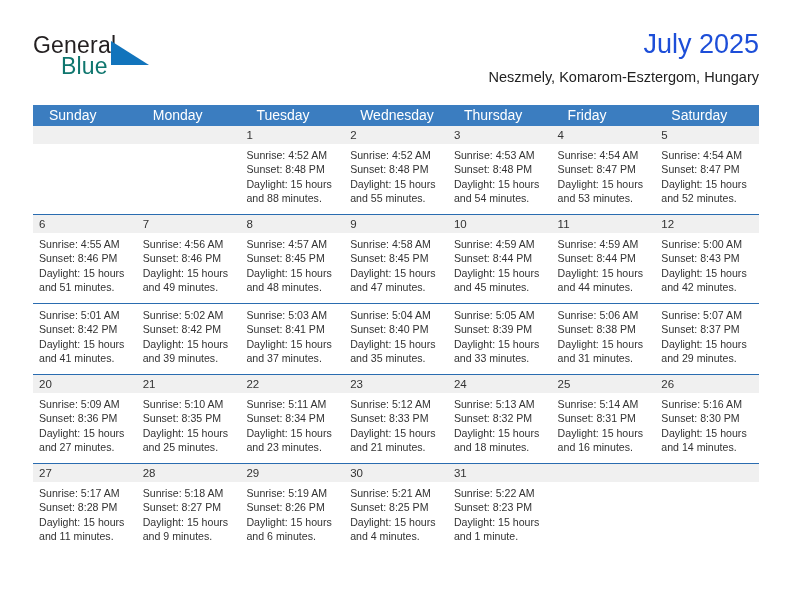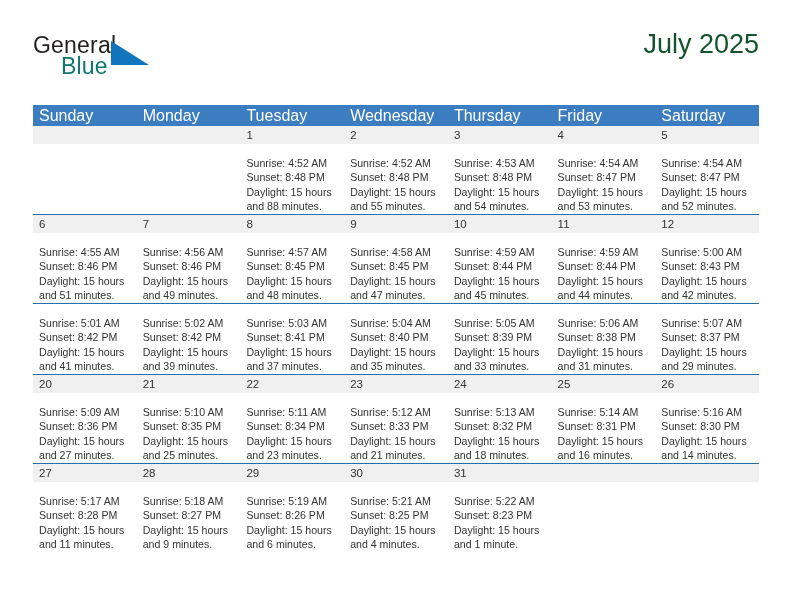--- a/index.html
+++ b/index.html
@@ -66,21 +66,21 @@
   .brand-mark svg { display: block; }
 
   .title-block {
     position: absolute;
     right: 0;
     top: 0;
     text-align: right;
   }
   .cal-title {
     font-size: 27px;
-    color: #14532d;
+    color: #1d4ed8;
     line-height: 32px;
     white-space: nowrap;
   }
   .cal-subtitle {
     font-size: 14.5px;
     color: #222222;
     line-height: 20px;
     margin-top: 7px;
     white-space: nowrap;
   }
@@ -94,23 +94,23 @@
   }
 
   .dow-row {
     display: flex;
     background: #3b7dc0;
     height: 21px;
   }
   .dow-cell {
     flex: 1 1 0;
     color: #ffffff;
-    font-size: 16px;
+    font-size: 14px;
     line-height: 21px;
-    padding-left: 6px;
+    padding-left: 16px;
     box-sizing: border-box;
     white-space: nowrap;
     overflow: hidden;
   }
 
   .week {
     border-top: 1.5px solid #2a6cb0;
   }
   .week:first-of-type {
     border-top: none;
@@ -132,21 +132,21 @@
     padding-left: 6px;
     font-size: 11.5px;
     line-height: 18px;
     color: #333333;
     overflow: hidden;
     white-space: nowrap;
   }
   .body-cell {
     flex: 1 1 0;
     box-sizing: border-box;
-    padding: 12px 6px 0 6px;
+    padding: 4px 6px 0 6px;
     overflow: hidden;
   }
   .body-cell .line {
     font-size: 10.6px;
     line-height: 14.3px;
     color: #333333;
     white-space: nowrap;
   }
 </style>
 </head>
@@ -161,20 +161,21 @@
       <span class="brand-blue">Blue</span>
       <span class="brand-mark">
         <svg width="42" height="38" viewBox="0 0 42 38" xmlns="http://www.w3.org/2000/svg">
           <polygon points="2,2 40,26 2,26" fill="#1274bc"></polygon>
         </svg>
       </span>
     </div>
 
     <div class="title-block">
       <div class="cal-title">July 2025</div>
+      <div class="cal-subtitle">Neszmely, Komarom-Esztergom, Hungary</div>
     </div>
 
   </div>
 
   <div class="calendar">
     <div class="dow-row">
         <div class="dow-cell">Sunday</div>
         <div class="dow-cell">Monday</div>
         <div class="dow-cell">Tuesday</div>
         <div class="dow-cell">Wednesday</div>

